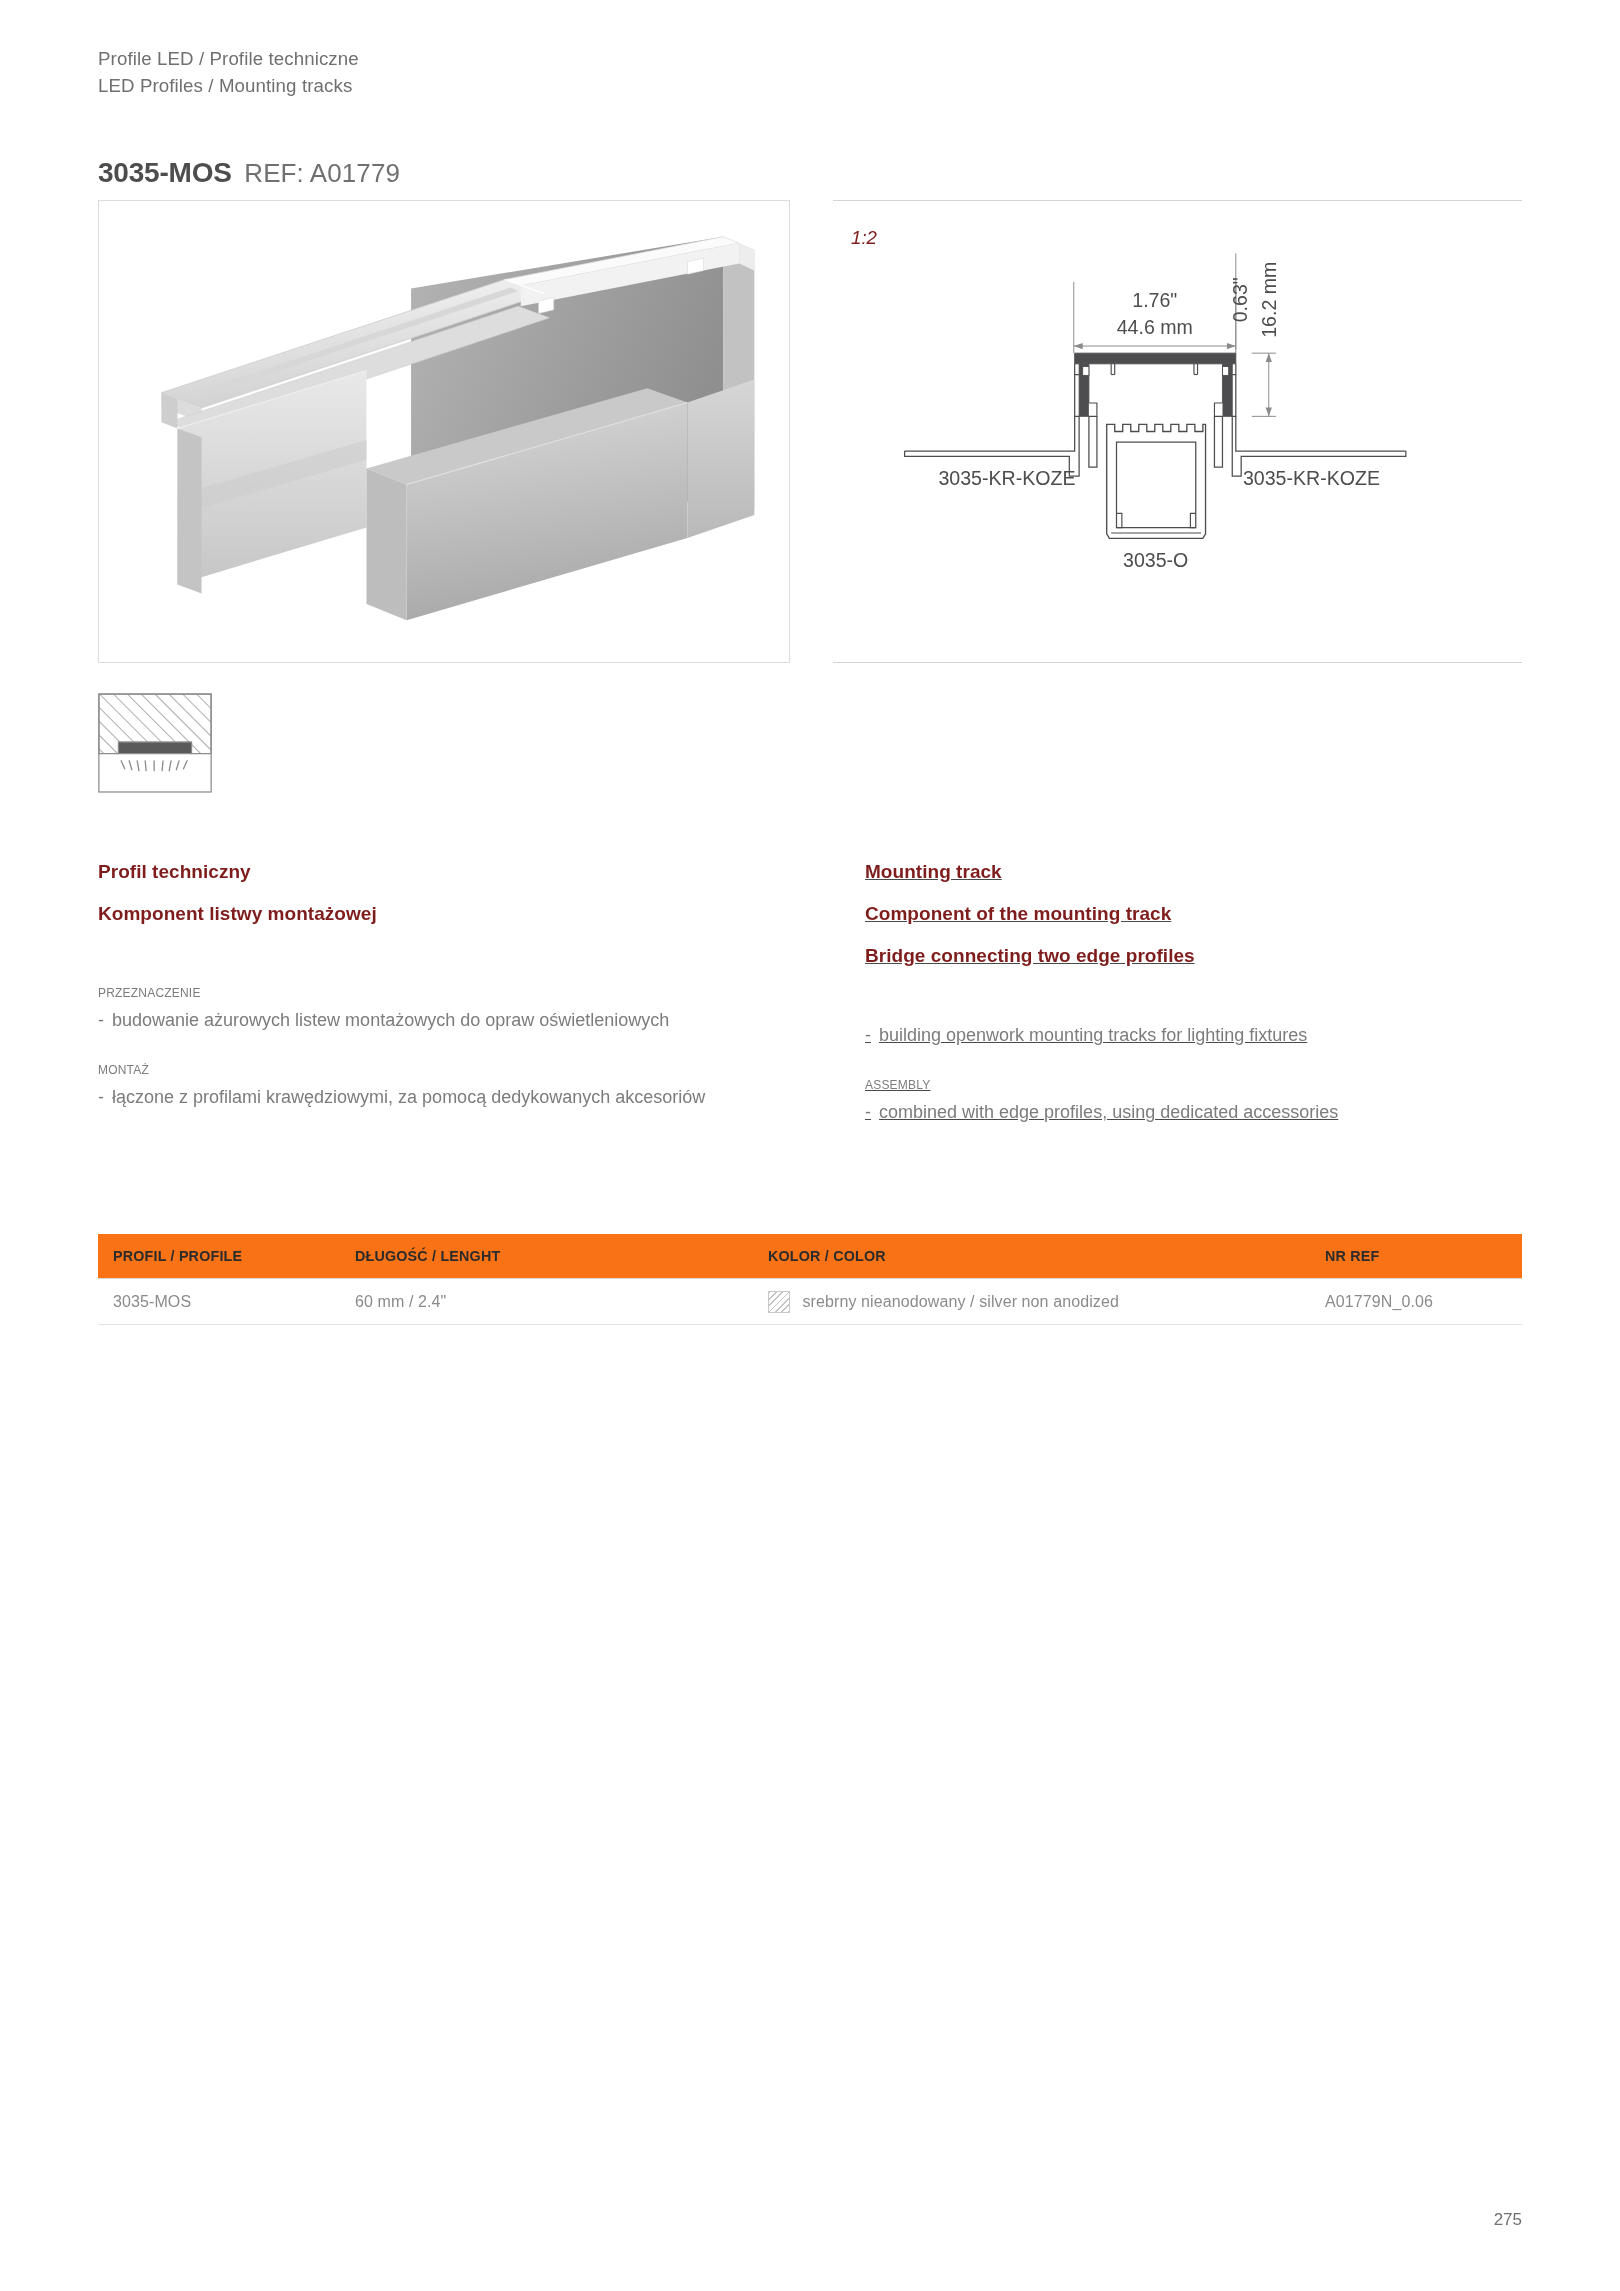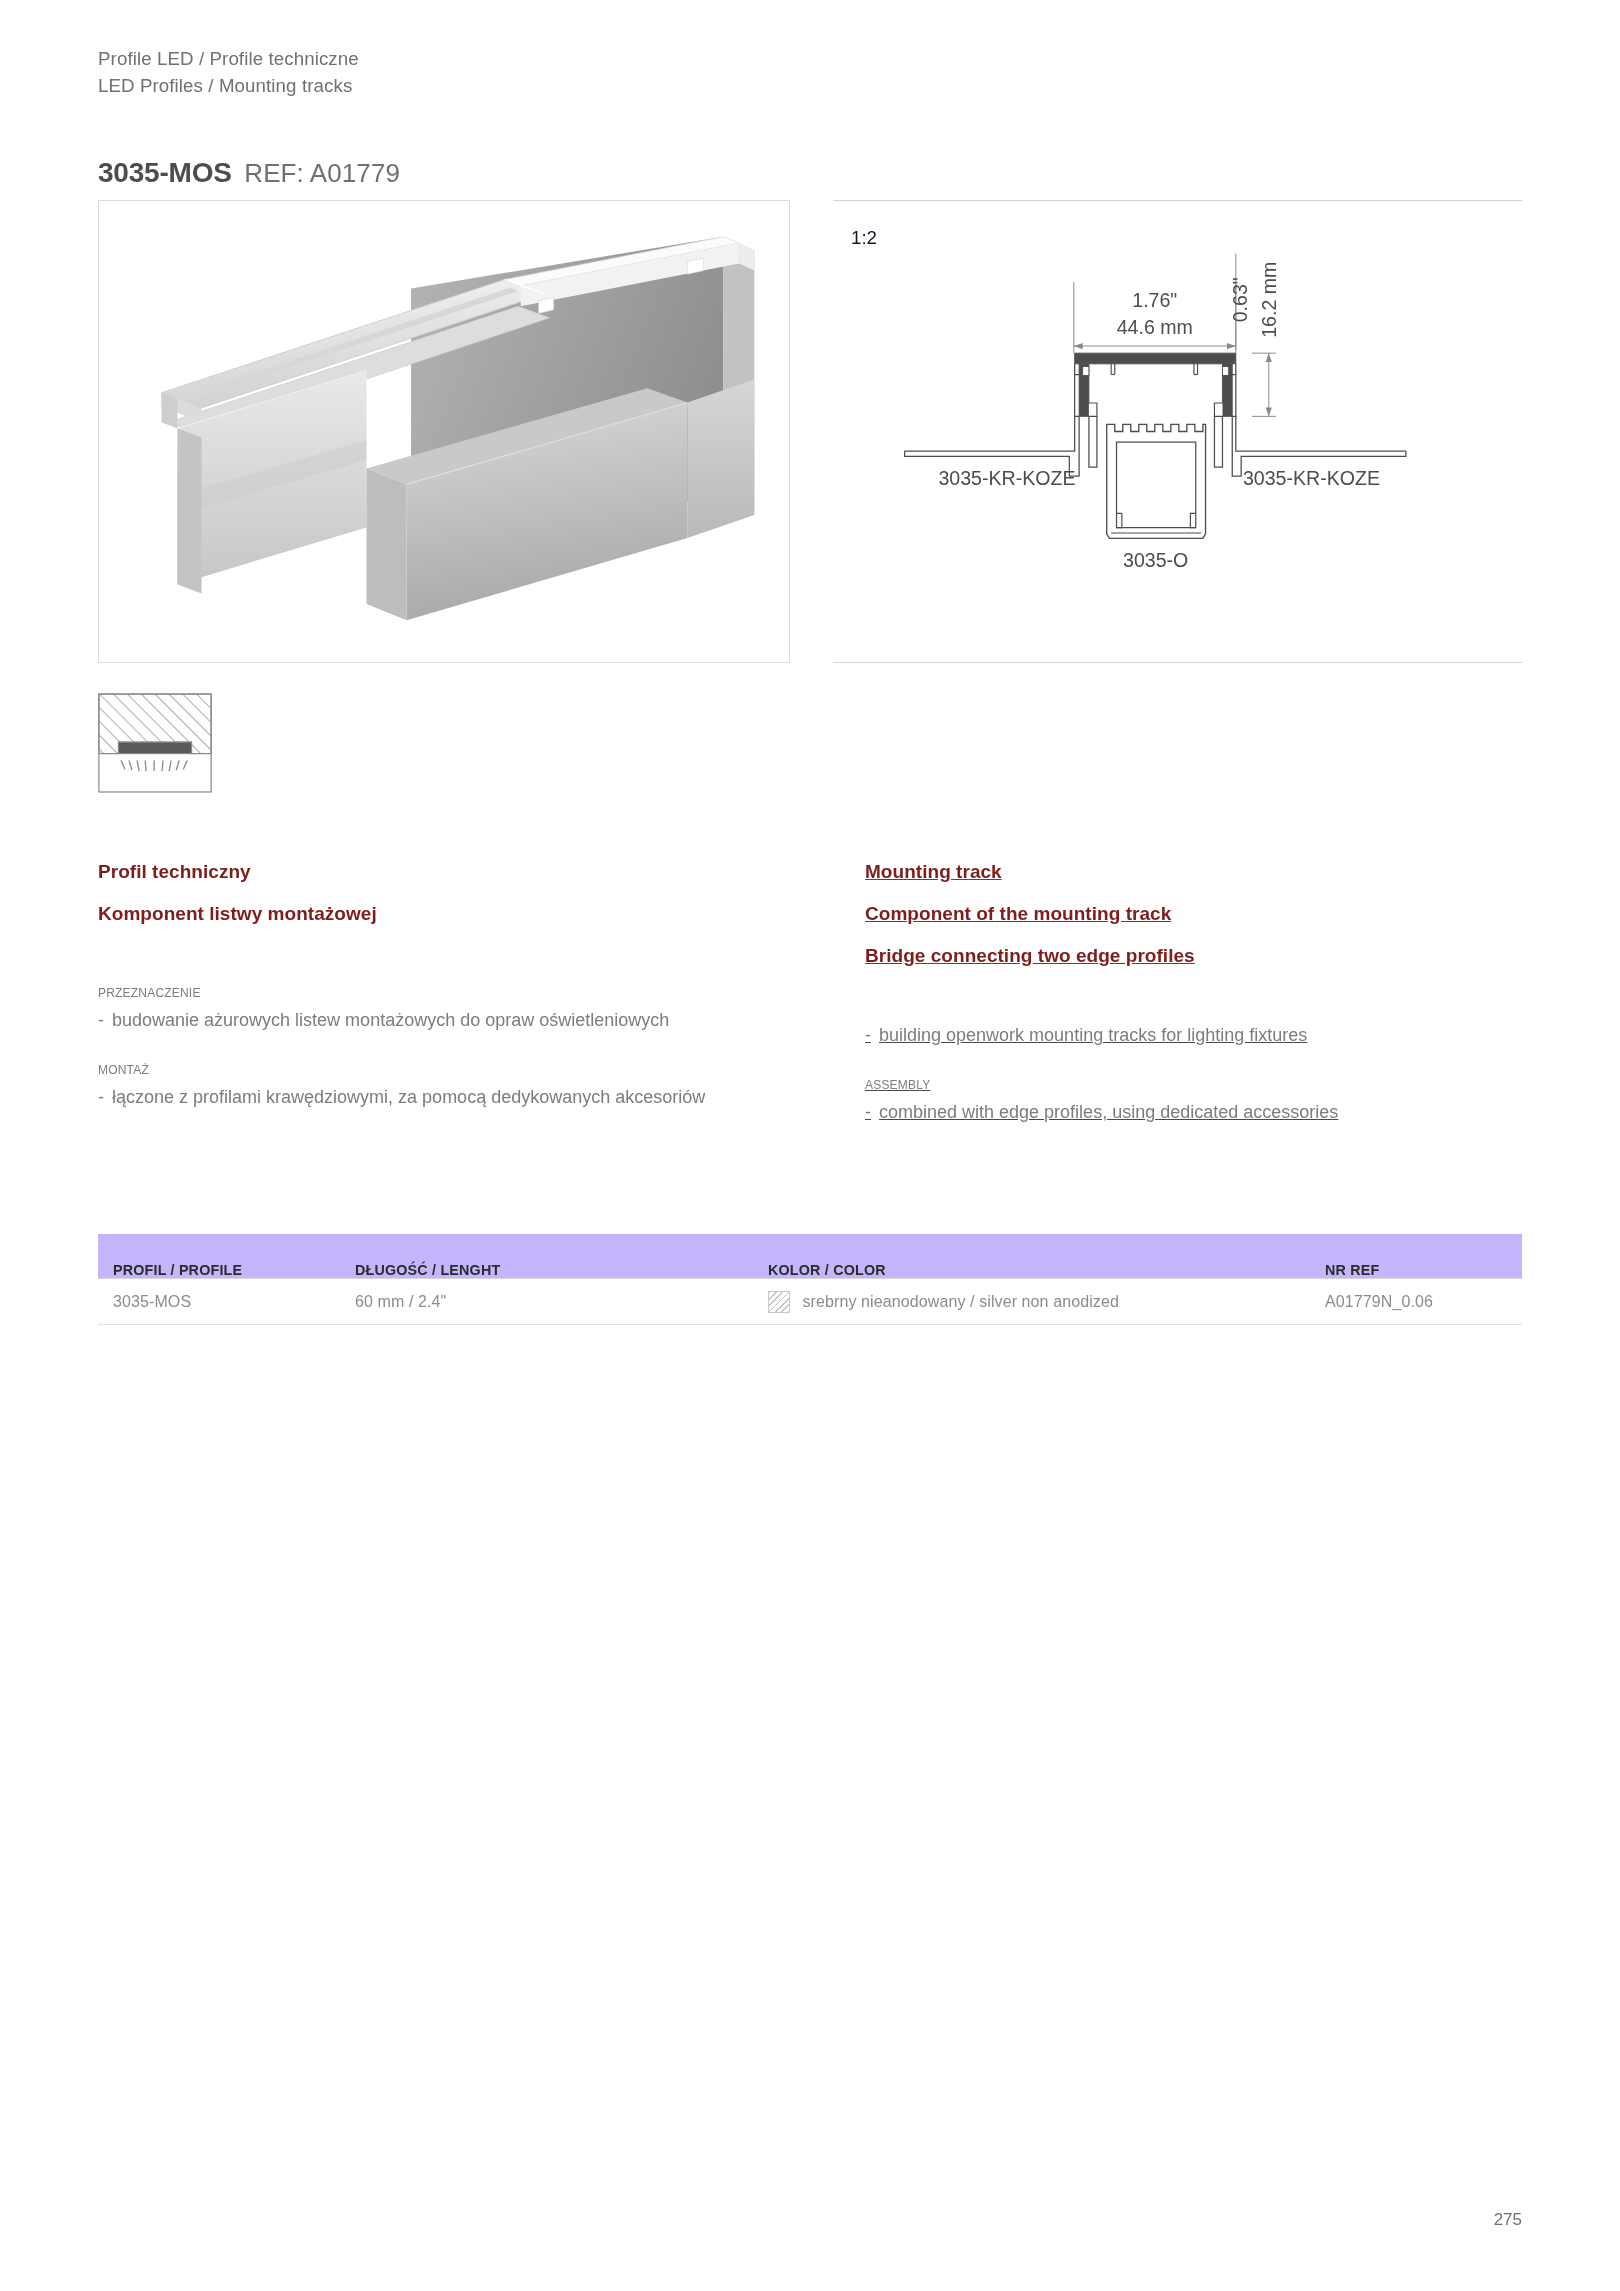--- a/index.html
+++ b/index.html
@@ -94,21 +94,22 @@
     background: #d3d3d3;
   }
   .tech-rule-top { top: 0; }
   .tech-rule-bottom { top: 462px; }
 
   .scale-label {
     position: absolute;
     left: 18px;
     top: 27px;
     font-size: 18.7px;
-    color: #0f172a;
+    color: #7f1d1d;
+    font-style: italic;
   }
   .tech-svg-wrap {
     position: absolute;
     left: 0;
     top: 0;
     width: 689px;
     height: 463px;
   }
 
   
@@ -149,23 +150,23 @@
 
   
   .table {
     position: absolute;
     left: 98px;
     top: 1234px;
     width: 1424px;
   }
   .t-head {
     display: flex;
-    align-items: flex-end;
+    align-items: center;
     height: 45px;
-    background: #c4b5fd;
+    background: #f97316;
     border-bottom: 0.9px solid #d8d8d8;
   }
   .t-head .cell {
     font-size: 14.3px;
     font-weight: bold;
     color: #2b2b2b;
     letter-spacing: 0.2px;
   }
   .t-row {
     display: flex;

